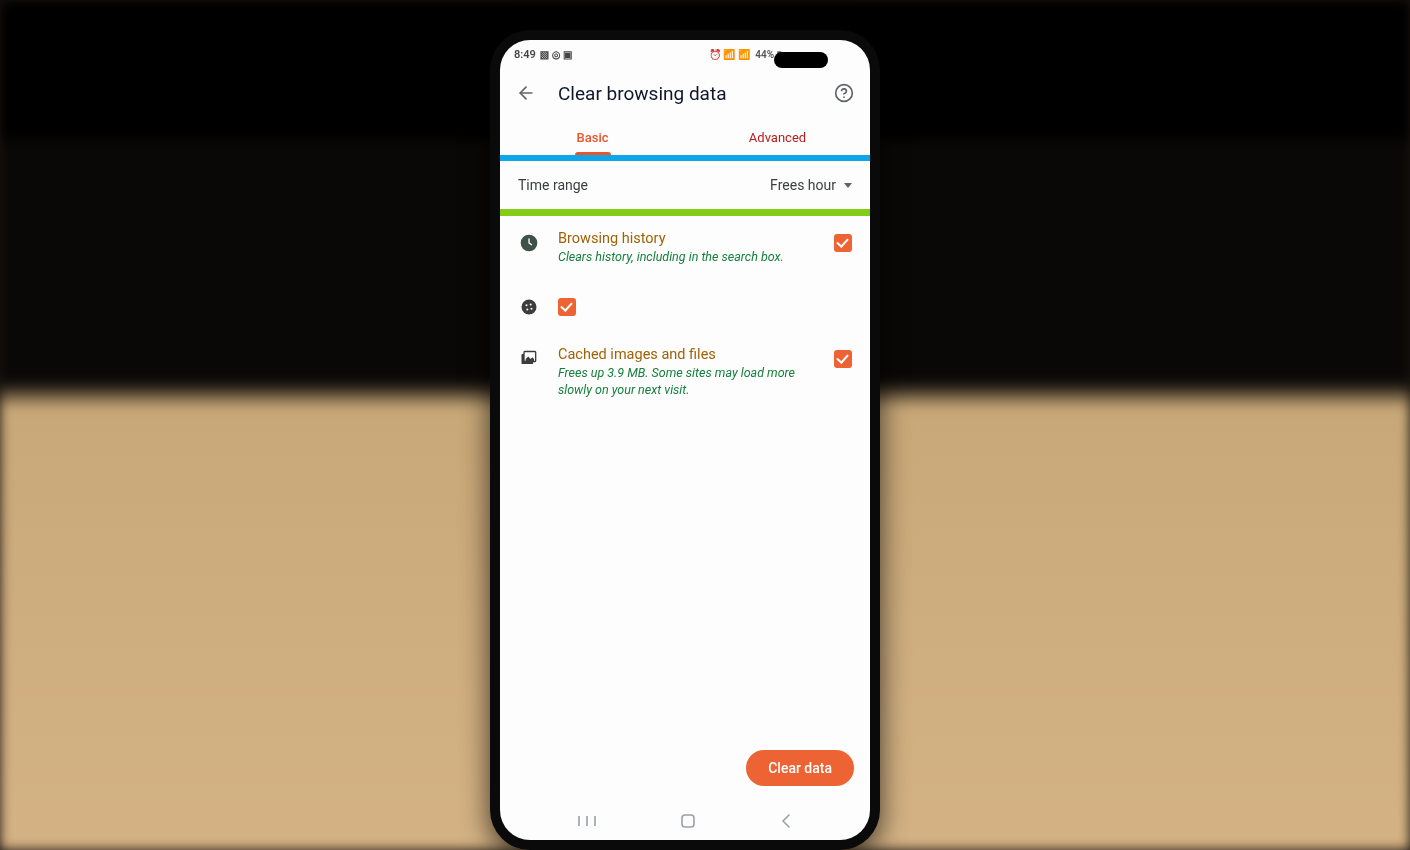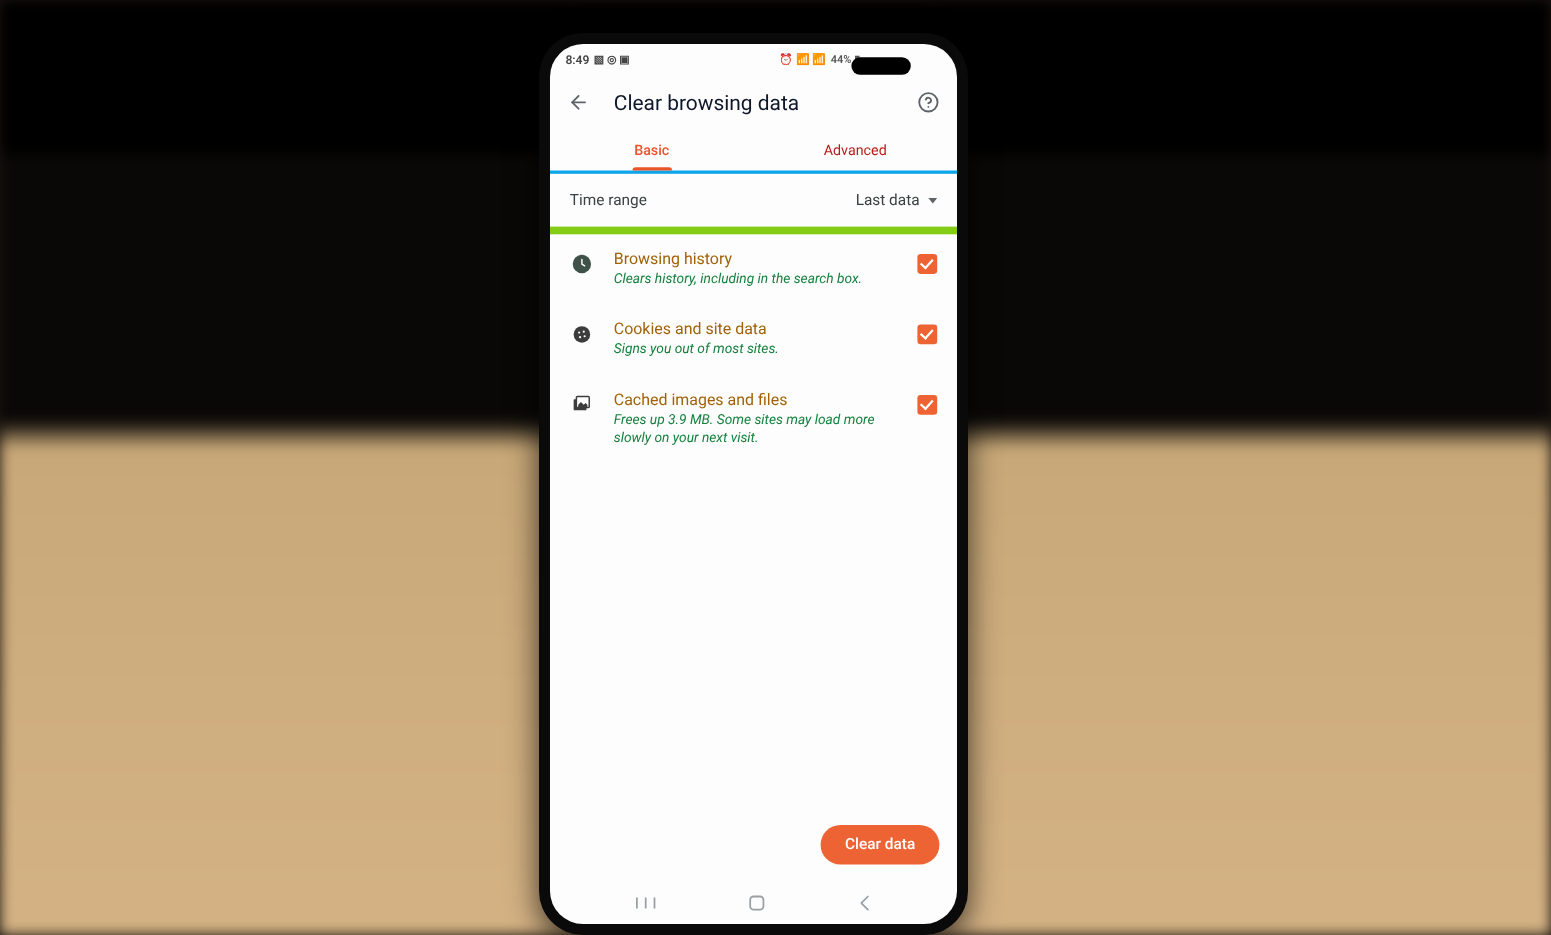--- a/index.html
+++ b/index.html
@@ -107,21 +107,21 @@
     display: flex;
     align-items: center;
     justify-content: center;
     color: #5f6368;
   }
 
   
   .tabs {
     display: flex;
     flex: 0 0 auto;
-    border-bottom: 3px solid #0ea5e9;
+    border-bottom: 6px solid #0ea5e9;
   }
   .tab {
     flex: 1;
     text-align: center;
     padding: 12px 0 10px;
     font-size: 13px;
     color: #b91c1c;
     position: relative;
   }
   .tab.active { color: #e8552b; font-weight: 500; }
@@ -283,21 +283,21 @@
     </div>
 
     <div class="tabs">
       <div class="tab active">Basic</div>
       <div class="tab">Advanced</div>
     </div>
 
     <div class="time-range">
       <span>Time range</span>
       <span class="value">
-        <span>Last data</span>
+        <span>Frees hour</span>
         <span class="chev"></span>
       </span>
     </div>
 
     <div class="options">
 
       <div class="option-row">
         <span class="row-icon">
           <svg width="20" height="20" viewBox="0 0 24 24">
               <circle cx="12" cy="12" r="10" fill="#3e5249"></circle>
@@ -314,24 +314,20 @@
       <div class="option-row">
         <span class="row-icon">
           <svg width="20" height="20" viewBox="0 0 24 24">
               <circle cx="12" cy="12" r="9" fill="#3c3c3c"></circle>
               <circle cx="9" cy="10" r="1.2" fill="#fff"></circle>
               <circle cx="14" cy="9" r="1.2" fill="#fff"></circle>
               <circle cx="10" cy="15" r="1.2" fill="#fff"></circle>
               <circle cx="15" cy="14" r="1.2" fill="#fff"></circle>
             </svg>
         </span>
-        <div class="row-text">
-          <div class="row-title">Cookies and site data</div>
-          <div class="row-sub">Signs you out of most sites.</div>
-        </div>
         <span class="checkbox"></span>
       </div>
 
       <div class="option-row">
         <span class="row-icon">
           <svg width="20" height="20" viewBox="0 0 24 24" fill="none">
               <rect x="3" y="6" width="14" height="12" rx="1" fill="#3c3c3c"></rect>
               <rect x="6" y="3" width="14" height="12" rx="1" fill="#fff" stroke="#3c3c3c" stroke-width="1.6"></rect>
               <path d="M8 12l3-3 3 3 2-2 2 2v3H8z" fill="#3c3c3c"></path>
             </svg>

